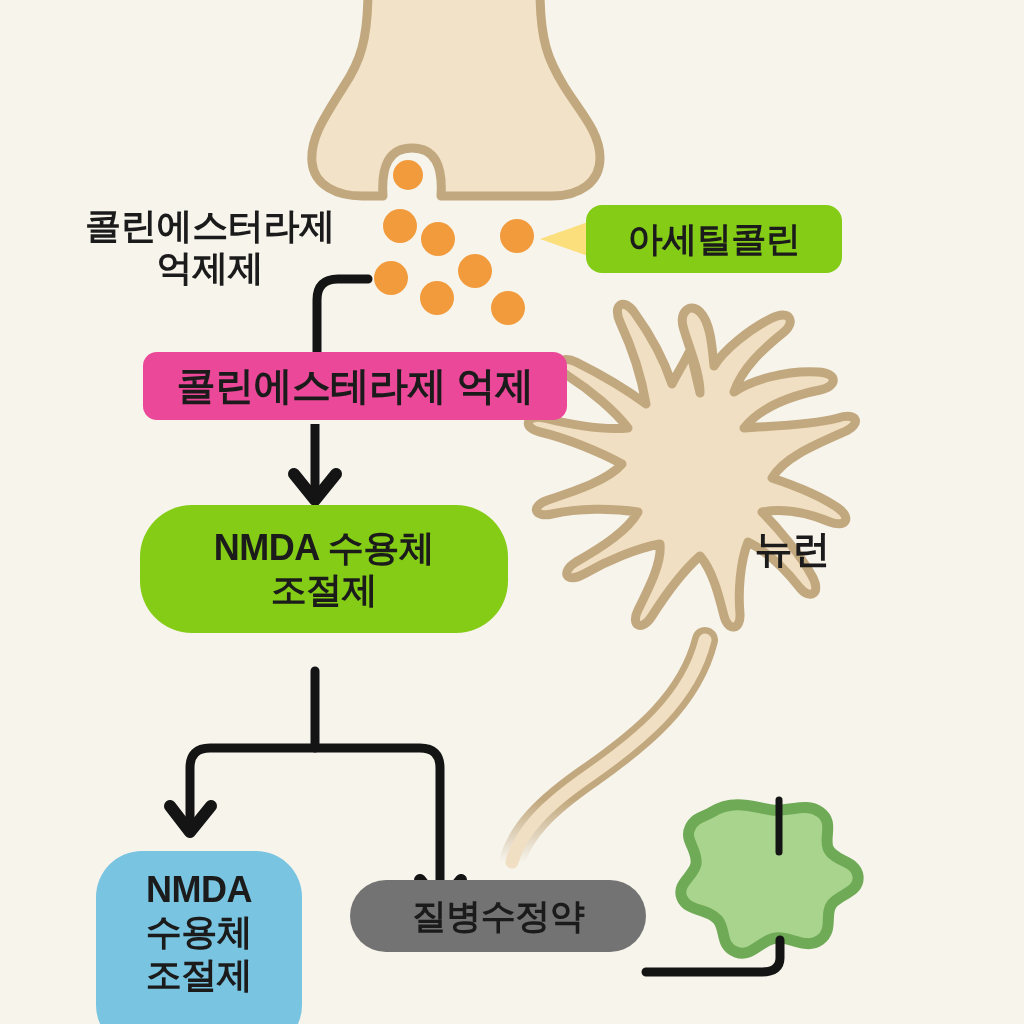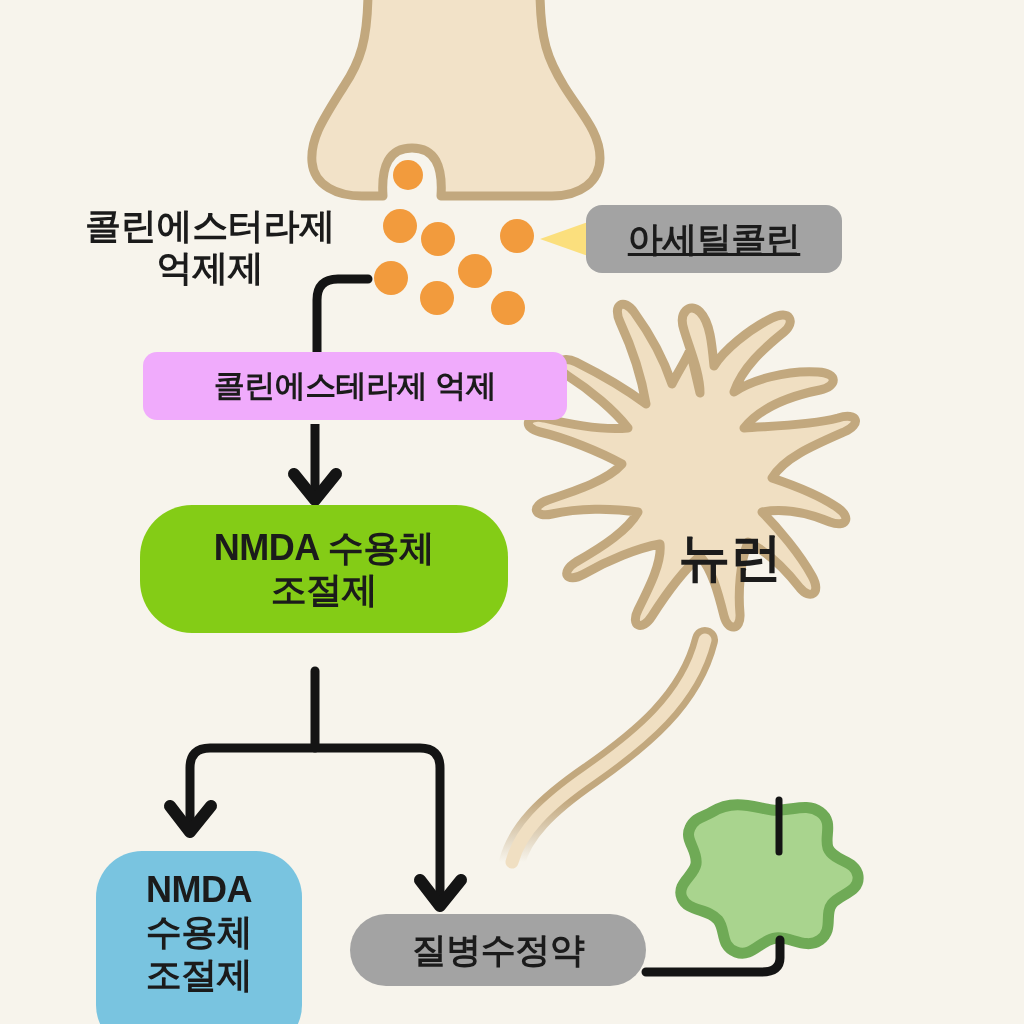--- a/index.html
+++ b/index.html
@@ -39,75 +39,75 @@
   }
   #label-beta-amyloid {
     left: 650px; top: 690px;
     width: 260px;
     font-size: 33px;
     font-weight: 600;
   }
   #label-neuron {
     left: 630px; top: 527px;
     width: 200px;
-    font-size: 52px;
+    font-size: 38px;
     font-weight: 600;
+    text-align: right;
   }
   
   .node {
     position: absolute;
     display: flex;
     align-items: center;
     justify-content: center;
     box-sizing: border-box;
     color: #1b1b1b;
     font-weight: 700;
     text-align: center;
     line-height: 1.18;
     white-space: pre-line;
     letter-spacing: -0.5px;
   }
   #node-cholinesterase-inhibition {
     left: 143px; top: 352px;
     width: 424px; height: 68px;
-    background: #f0abfc;
+    background: #ec4899;
     border-radius: 14px;
-    font-size: 31px;
+    font-size: 39px;
   }
   #node-nmda-modulator {
     left: 140px; top: 505px;
     width: 368px; height: 128px;
     background: #84cc16;
     border-radius: 52px;
     font-size: 36px;
   }
   #node-nmda-modulator-2 {
     left: 96px; top: 851px;
     width: 206px; height: 200px;
     background: #79c4e0;
     border-radius: 46px;
     font-size: 36px;
     align-items: flex-start;
     padding-top: 18px;
   }
   #node-disease-modifying-drug {
-    left: 350px; top: 914px;
+    left: 350px; top: 880px;
     width: 296px; height: 72px;
-    background: #a3a3a3;
+    background: #737373;
     border-radius: 36px;
     font-size: 35px;
   }
   
   #callout-acetylcholine {
     left: 586px; top: 205px;
     width: 256px; height: 68px;
-    background: #a3a3a3;
+    background: #84cc16;
     border-radius: 16px;
     font-size: 35px;
-    text-decoration: underline;
   }
   #callout-acetylcholine-tail {
     position: absolute;
     left: 540px; top: 222px;
     width: 0; height: 0;
     border-top: 17px solid transparent;
     border-bottom: 17px solid transparent;
     border-right: 48px solid #fbdf7d;
   }
 </style>

